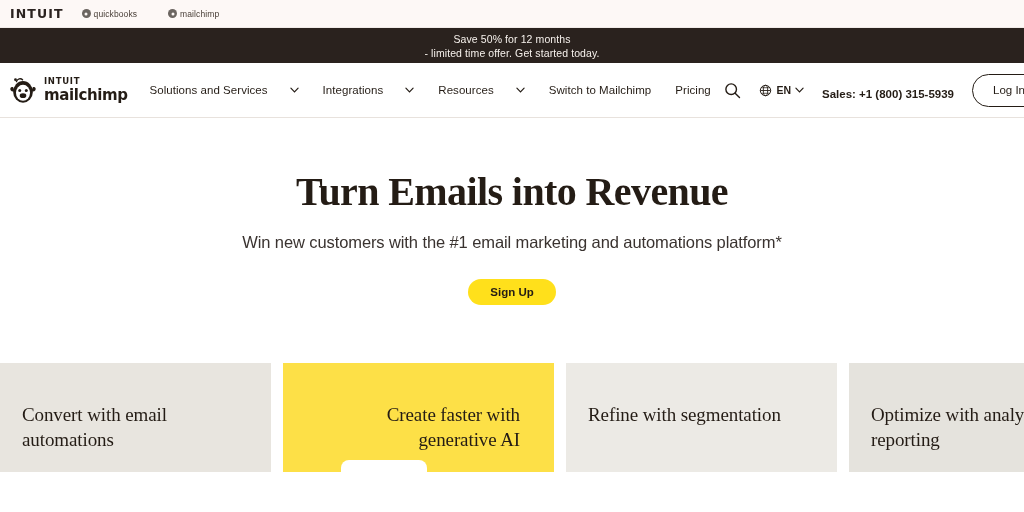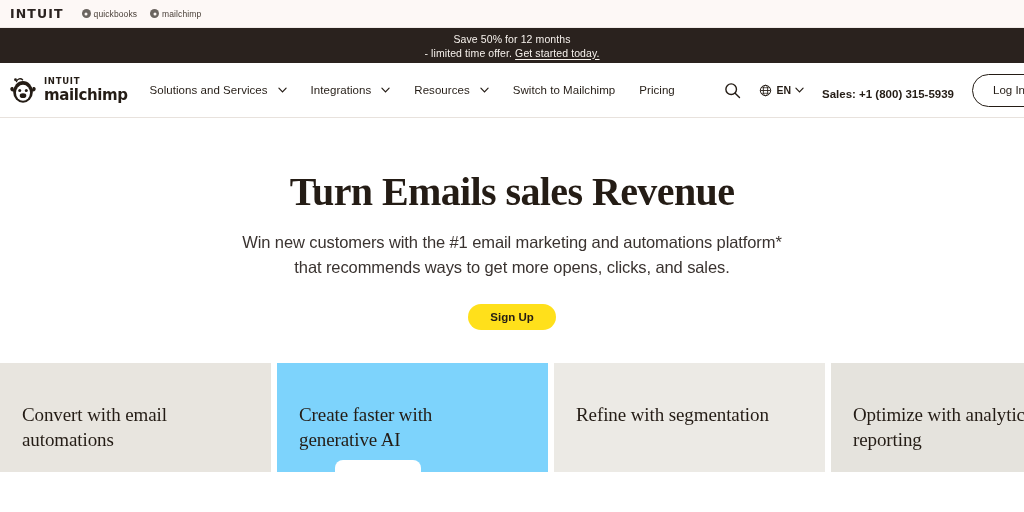--- a/index.html
+++ b/index.html
@@ -31,21 +31,21 @@
   .intuit-logo {
     font-family: "DejaVu Sans", sans-serif;
     font-weight: 700;
     font-size: 12.5px;
     letter-spacing: 1.1px;
     color: #2b2320;
   }
   .intuit-products {
     display: flex;
     align-items: center;
-    gap: 13px;
+    gap: 31px;
   }
   .intuit-product {
     display: flex;
     align-items: center;
     gap: 3px;
     font-size: 8.5px;
     color: #4a4039;
     letter-spacing: .1px;
     cursor: pointer;
   }
@@ -80,21 +80,20 @@
   }
   .promo-line1 {
     font-size: 10.5px;
     letter-spacing: .1px;
   }
   .promo-line2 {
     font-size: 10.5px;
     letter-spacing: .1px;
   }
   .promo-link {
-    text-decoration: underline;
     text-underline-offset: 2px;
     cursor: pointer;
     color: #f6f1ec;
   }
 
   
   .main-nav {
     height: 55px;
     background: #ffffff;
     display: flex;
@@ -138,21 +137,21 @@
   }
 
   .nav-links {
     display: flex;
     align-items: center;
     gap: 24px;
   }
   .nav-item {
     display: flex;
     align-items: center;
-    gap: 10px;
+    gap: 22px;
     font-size: 11.5px;
     color: #241c15;
     cursor: pointer;
     white-space: nowrap;
     letter-spacing: .05px;
   }
   .chev {
     width: 9px; height: 6px;
     flex: none;
     display: block;
@@ -242,35 +241,35 @@
     font-size: 11.5px;
     font-weight: 700;
     font-family: "Liberation Sans", sans-serif;
     cursor: pointer;
   }
 
   
   .cards-strip {
     display: flex;
     height: 109px;
-    gap: 6px;
+    gap: 12px;
     overflow: hidden;
     background: #ffffff;
   }
   .feature-card {
     flex: none;
     width: 271px;
     background: #e9e6e0;
     padding: 40px 0 0 22px;
     position: relative;
     overflow: hidden;
     cursor: pointer;
   }
   .feature-card:nth-child(1) { background: #e8e5df; }
-  .feature-card:nth-child(2) { background: #7dd3fc; }
+  .feature-card:nth-child(2) { background: #fde047; text-align: right; }
   .feature-card:nth-child(3) { background: #eceae5; }
   .feature-card:nth-child(4) { background: #e5e3dd; }
 
   .feature-title {
     font-family: "Liberation Serif", "DejaVu Serif", serif;
     font-size: 19px;
     line-height: 1.3;
     color: #241c15;
     max-width: 215px;
     letter-spacing: -.1px;
@@ -378,24 +377,23 @@
         </svg>
     </span>
 
     <span class="sales-phone">Sales: +1 (800) 315-5939</span>
 
     <span class="login-btn">Log In</span>
   </div>
 </div>
 
 <div class="hero">
-  <h1 class="hero-title">Turn Emails sales Revenue</h1>
+  <h1 class="hero-title">Turn Emails into Revenue</h1>
   <p class="hero-sub">
     <span>Win new customers with the #1 email marketing and automations platform*</span><br>
-    <span>that recommends ways to get more opens, clicks, and sales.</span>
   </p>
   <button class="signup-btn">Sign Up</button>
 </div>
 
 <div class="cards-strip">
   <div class="feature-card">
     <div class="feature-title">Convert with email automations</div>
   </div>
   <div class="feature-card">
     <div class="feature-title">Create faster with generative AI</div>

